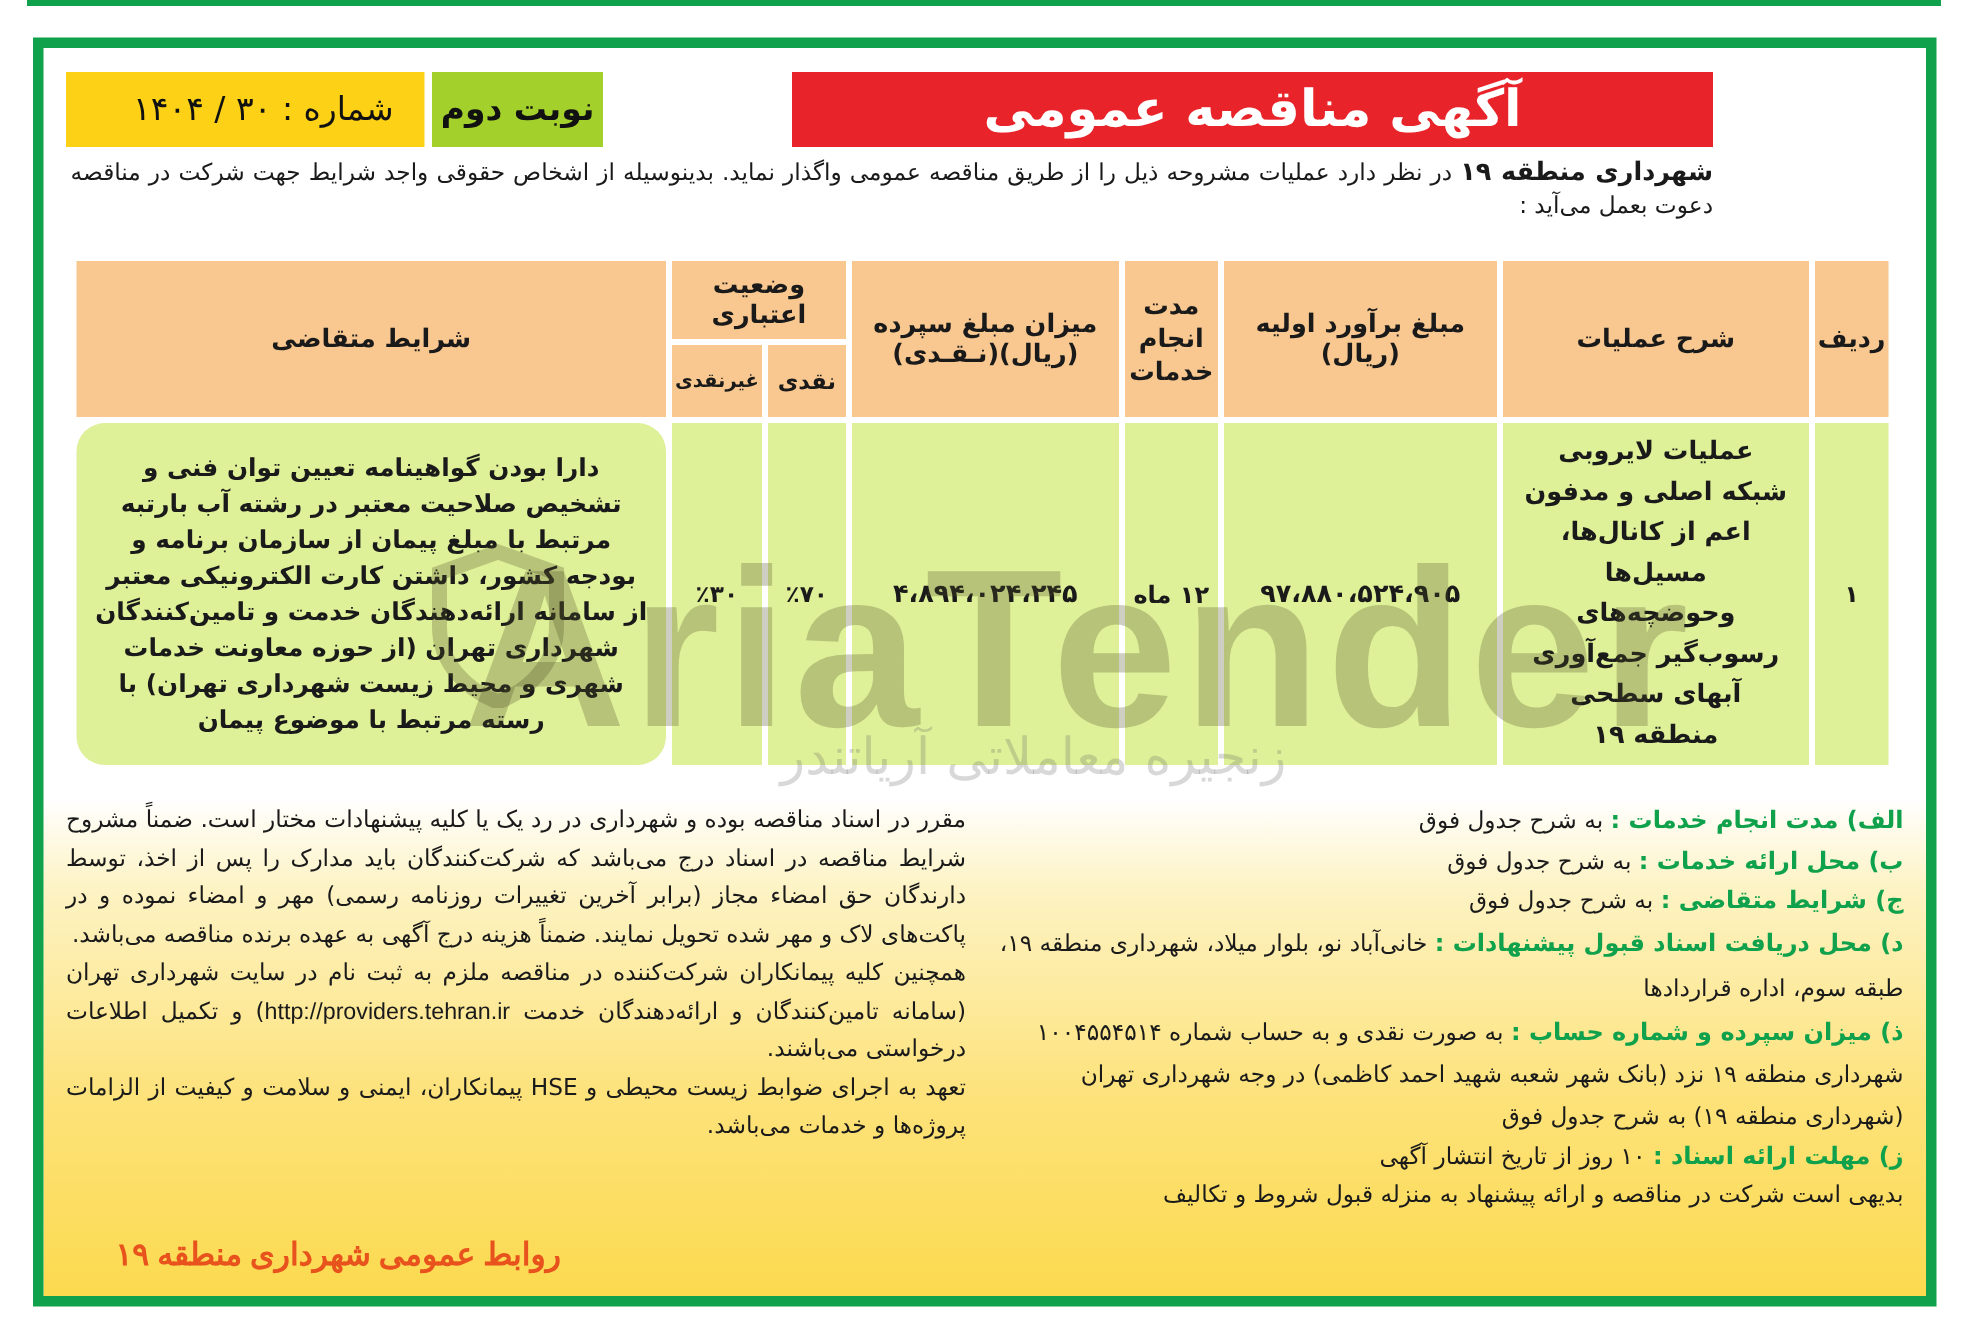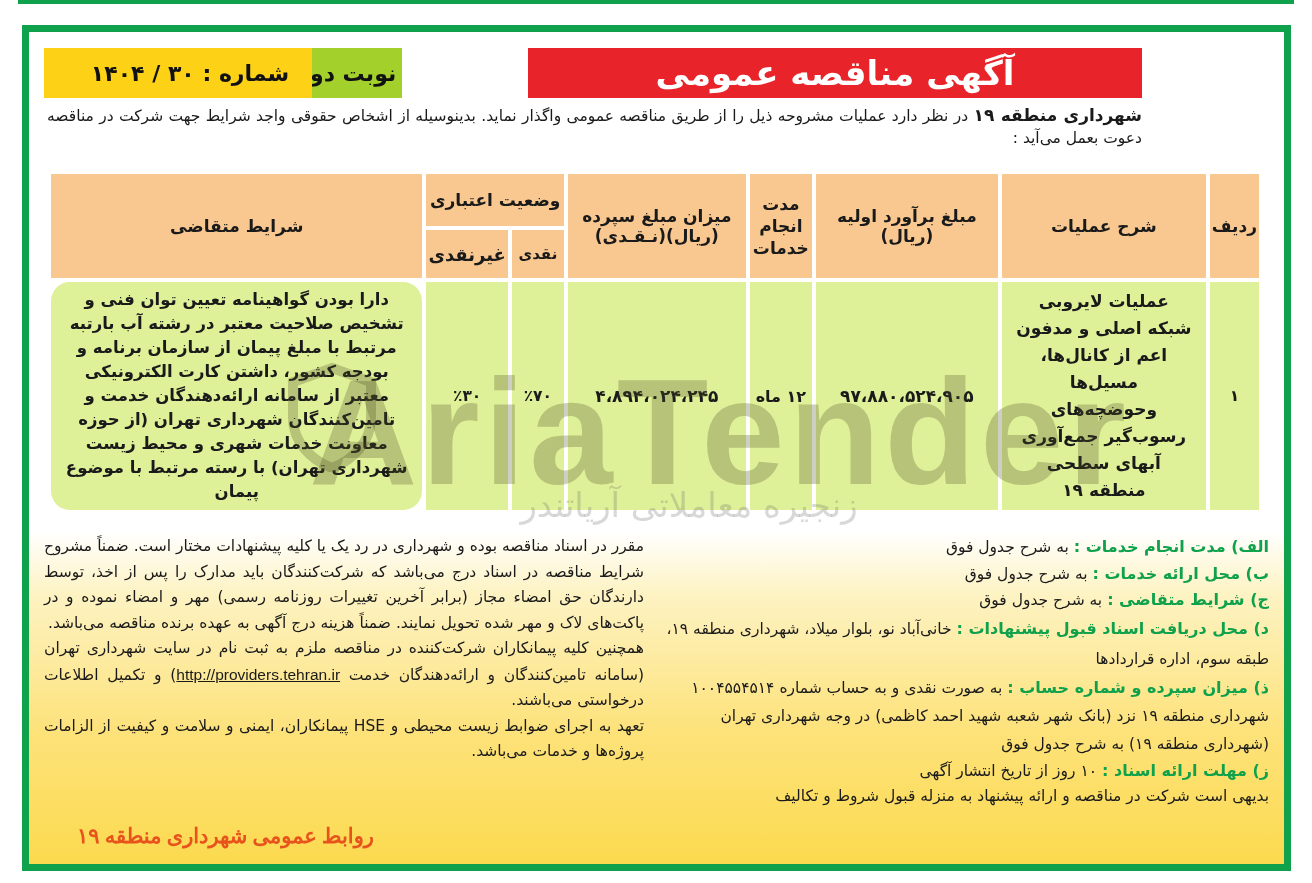--- a/index.html
+++ b/index.html
@@ -21,23 +21,23 @@
     background: #e8242a; color: #fff; display: flex; align-items: center; justify-content: center;
     font-family: "DejaVu Sans", sans-serif; font-weight: bold; font-size: 34px; direction: rtl;
     letter-spacing: 2px;
   }
   .round-badge {
     position: absolute; left: 259px; top: 16px; width: 114px; height: 50px;
     background: #a3d02b; color: #111; display: flex; align-items: center; justify-content: center;
     font-weight: bold; font-size: 22px; direction: rtl;
   }
   .number-badge {
-    position: absolute; left: 15px; top: 16px; width: 268px; height: 50px;
+    position: absolute; left: 15px; top: 16px; width: 239px; height: 50px;
     background: #fcd116; color: #111; display: flex; align-items: center; justify-content: center;
-    font-weight: bold; font-size: 22px; direction: rtl; padding-left: 24px;
+    font-weight: normal; font-size: 22px; direction: rtl; padding-left: 24px;
   }
 
   .intro {
     position: absolute; right: 142px; top: 72px; width: 1095px;
     direction: rtl; text-align: justify; font-size: 15.5px; line-height: 22px; color: #1a1a1a;
   }
   .intro b { font-weight: bold; font-size: 17px; }
 
   
   .tbl {
@@ -74,21 +74,21 @@
   
   .col-right {
     position: absolute; right: 15px; top: 502px; width: 610px;
     direction: rtl; font-size: 15.5px; line-height: 25.5px; color: #1a1a1a;
   }
   .col-right .item-label { color: #0fa14b; font-weight: bold; font-size: 16px; }
   .col-left {
     position: absolute; left: 15px; top: 502px; width: 600px;
     direction: rtl; text-align: justify; font-size: 15.5px; line-height: 25.5px; color: #1a1a1a;
   }
-  .col-left .url { direction: ltr; unicode-bidi: embed; font-family: "Liberation Sans", sans-serif; text-decoration: underline; }
+  .col-left .url { direction: ltr; unicode-bidi: embed; font-family: "Liberation Sans", sans-serif; }
   .signature {
     position: absolute; left: 15px; top: 792px; width: 330px;
     direction: rtl; text-align: right; font-weight: bold; font-size: 21px; color: #e8531d; font-family: Liberation Serif, serif;
   }
 </style>
 </head>
 <body>
 
 <div class="top-strip"></div>
 
@@ -109,21 +109,21 @@
         <th rowspan="2" style="width:40px;">ردیف</th>
         <th rowspan="2" style="width:204px;">شرح عملیات</th>
         <th rowspan="2" style="width:182px;">مبلغ برآورد اولیه (ریال)</th>
         <th rowspan="2" style="width:62px; line-height:22px;">مدت انجام خدمات</th>
         <th rowspan="2" style="width:178px;">میزان مبلغ سپرده (ریال)(نـقـدی)</th>
         <th colspan="2">وضعیت اعتباری</th>
         <th rowspan="2">شرایط متقاضی</th>
       </tr>
       <tr style="height:48px;">
         <th style="width:52px; font-size:15px;">نقدی</th>
-        <th style="width:56px; font-size:18px;">غیرنقدی</th>
+        <th style="width:56px; font-size:13px;">غیرنقدی</th>
       </tr>
     </thead>
     <tbody>
       <tr style="height:228px;">
         <td>۱</td>
         <td style="font-size:17px; line-height:27px; padding:6px 14px;">عملیات لایروبی شبکه اصلی و مدفون اعم از کانال‌ها، مسیل‌ها وحوضچه‌های رسوب‌گیر جمع‌آوری آبهای سطحی منطقه ۱۹</td>
         <td class="num">۹۷،۸۸۰،۵۲۴،۹۰۵</td>
         <td style="font-size:16px;">۱۲ ماه</td>
         <td class="num">۴،۸۹۴،۰۲۴،۲۴۵</td>
         <td>٪۷۰</td>

